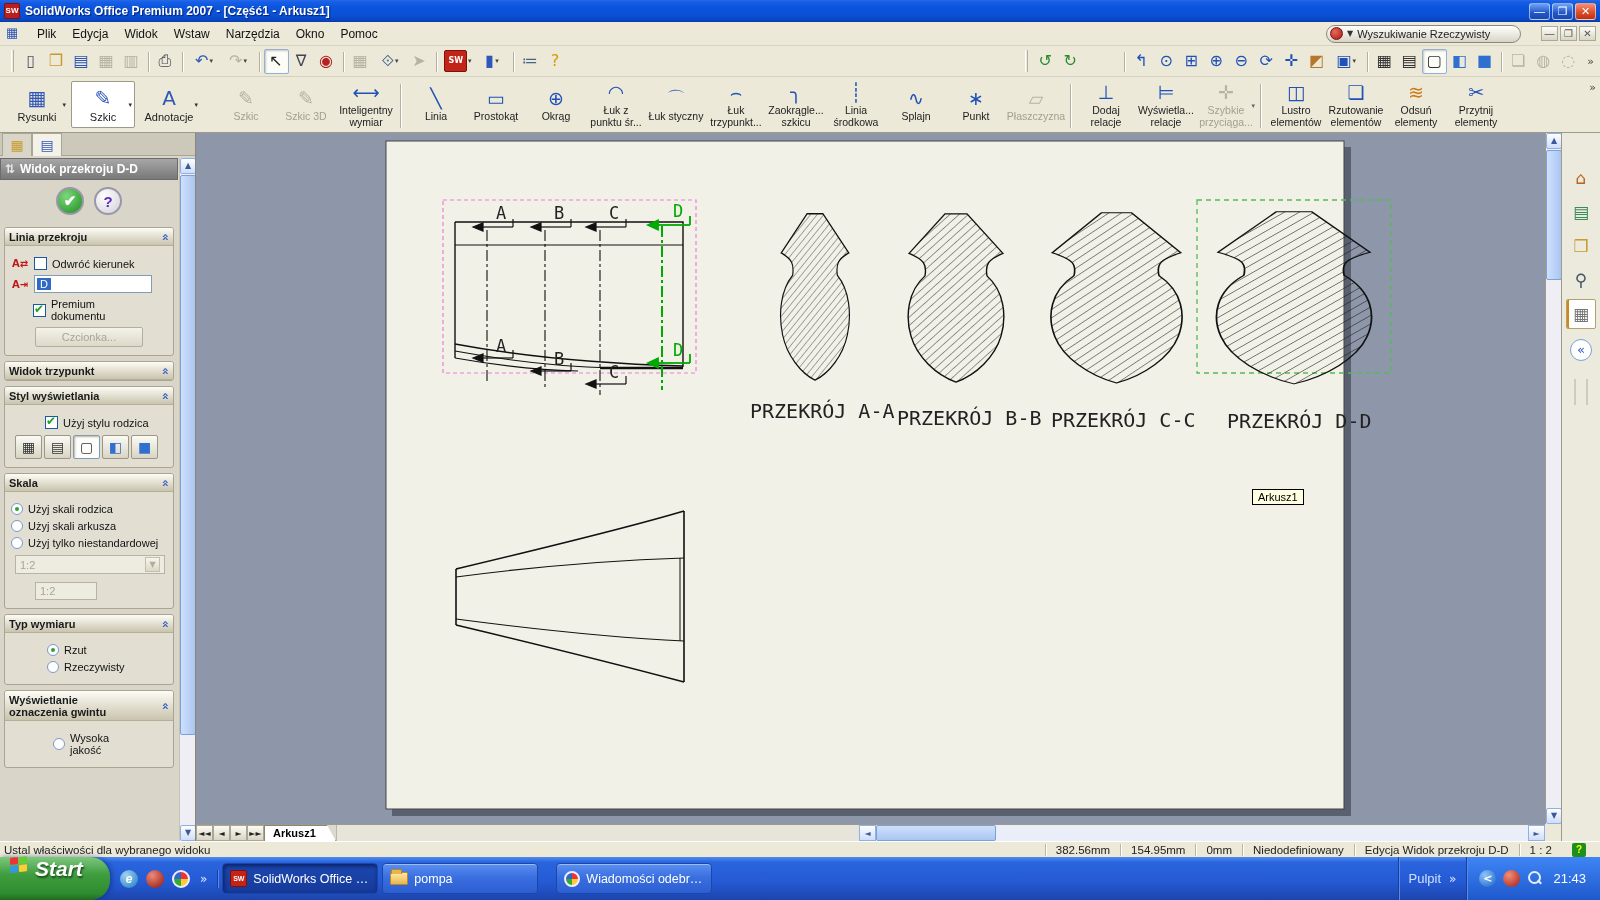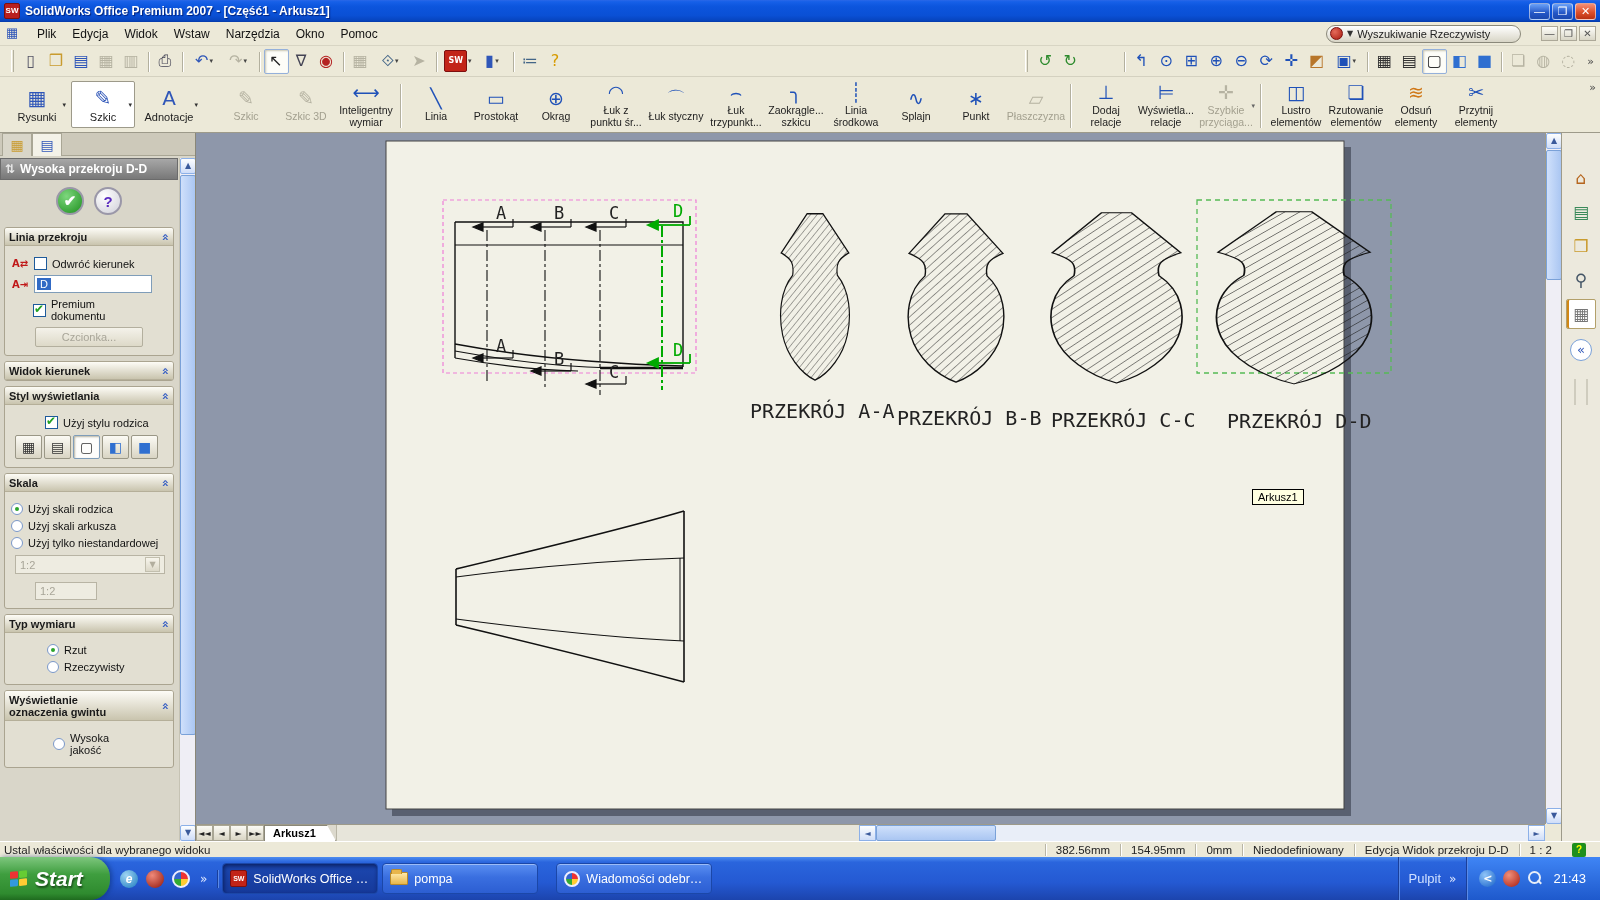--- a/index.html
+++ b/index.html
@@ -149,21 +149,21 @@
     display:flex;align-items:center;font-size:11.5px;color:#222}
   #statusbar .hint{width:370px;padding-left:4px;white-space:nowrap}
   #statusbar .flex{flex:1}
   .scell{padding:0 10px;border-left:1px solid #b8b5a5;box-shadow:1px 0 0 #fff inset;white-space:nowrap}
   .qmark{width:14px;height:14px;border-radius:2px;background:#1d8f1d;color:#ff0;font-weight:bold;font-size:10px;
     text-align:center;line-height:14px;margin:0 14px 0 10px}
 
   
   #taskbar{position:absolute;left:0;top:857px;width:1600px;height:43px;
     background:linear-gradient(180deg,#4e8df0 0%,#2a65dd 12%,#2459d2 60%,#1c44ad 100%);display:flex;align-items:center}
-  #startbtn{height:43px;width:110px;border-radius:0 20px 20px 0;display:flex;align-items:center;gap:7px;padding:0 18px 0 10px;
+  #startbtn{height:43px;width:110px;border-radius:0 20px 20px 0;display:flex;align-items:flex-start;gap:7px;padding:0 18px 0 10px;
     background:linear-gradient(180deg,#7ec77e 0%,#3f9e3f 40%,#2f8b2f 85%,#1f6b1f 100%);box-shadow:2px 0 5px #0a2a6a88;color:#fff}
   #startbtn .stext{font-size:21px;font-weight:bold;font-style:italic;text-shadow:1px 2px 2px #1a4d1a}
   .flag{width:18px;height:16px;display:grid;grid-template-columns:8px 8px;grid-template-rows:7px 7px;gap:1px;transform:skewY(-6deg)}
   .flag i{border-radius:1px}
   .flag .r{background:#e33}.flag .g{background:#6c3}.flag .b{background:#39d}.flag .y{background:#fc3}
   #quicklaunch{display:flex;align-items:center;gap:8px;padding:0 10px;border-right:1px solid #1a3f9a;box-shadow:1px 0 0 #5a8ae8}
   .qicon{width:18px;height:18px;border-radius:50%;display:flex;align-items:center;justify-content:center;color:#fff;font-size:12px;font-weight:bold}
   .qicon.ie{background:radial-gradient(circle at 35% 30%,#9fd4f2,#1a7ac0);font-style:italic}
   .qicon.opera{background:radial-gradient(circle at 35% 30%,#f08a7a,#8f1408)}
   .qicon.ball{background:conic-gradient(#e33 0 25%,#fc3 25% 50%,#3a3 50% 75%,#36c 75% 100%);border:2px solid #eef}
@@ -527,21 +527,21 @@
   <span class="chev glyph">»</span>
 </div>
 
 <div id="panel">
   <div id="paneltabs">
     <span class="ptab glyph" style="color:#c99b2e">▦</span>
     <span class="ptab active glyph" style="color:#2f56b8">▤</span>
   </div>
   <div id="pheader">
     <span class="hicon glyph">⇅</span>
-    <span>Wysoka przekroju D-D</span>
+    <span>Widok przekroju D-D</span>
   </div>
   <div id="okrow">
     <span class="circbtn ok">✔</span>
     <span class="circbtn help">?</span>
   </div>
 
   <div class="pgroup">
     <div class="pgh">
       <span class="title">Linia przekroju</span>
       <span class="chevron glyph">»</span>
@@ -561,21 +561,21 @@
       <div class="prow" style="margin-left:24px">
         <span class="cb on"></span>
         <span class="plabel" style="width:70px">Premium dokumentu</span>
       </div>
       <div class="pbtn">Czcionka...</div>
     </div>
   </div>
 
   <div class="pgroup">
     <div class="pgh">
-      <span class="title">Widok kierunek</span>
+      <span class="title">Widok trzypunkt</span>
       <span class="chevron glyph">»</span>
     </div>
   </div>
 
   <div class="pgroup">
     <div class="pgh">
       <span class="title">Styl wyświetlania</span>
       <span class="chevron glyph">»</span>
     </div>
     <div class="pgb">

